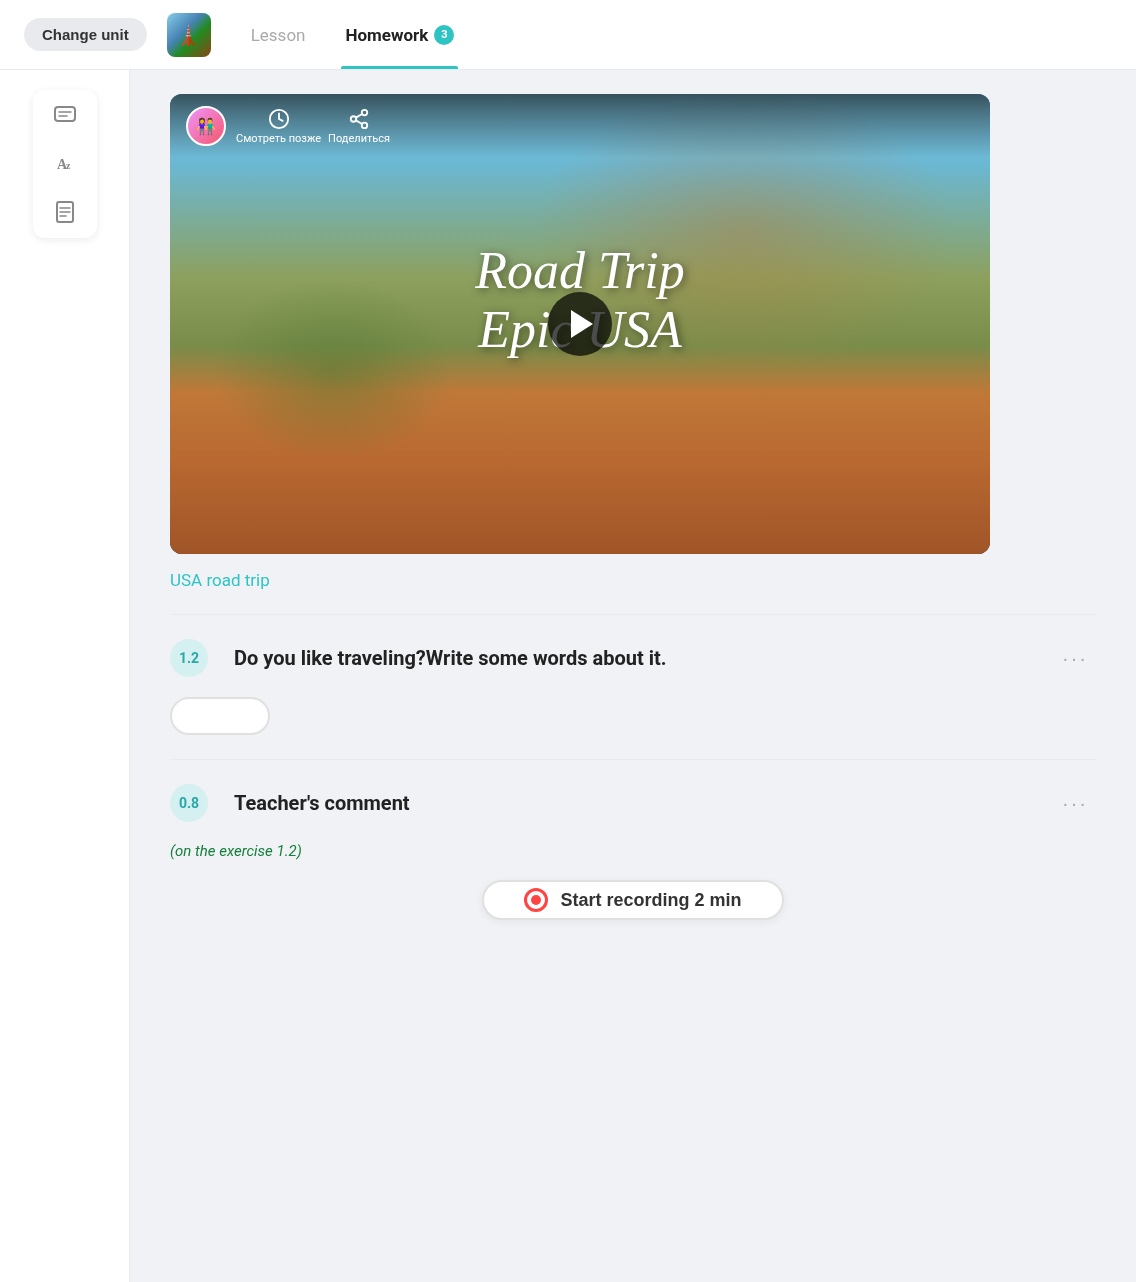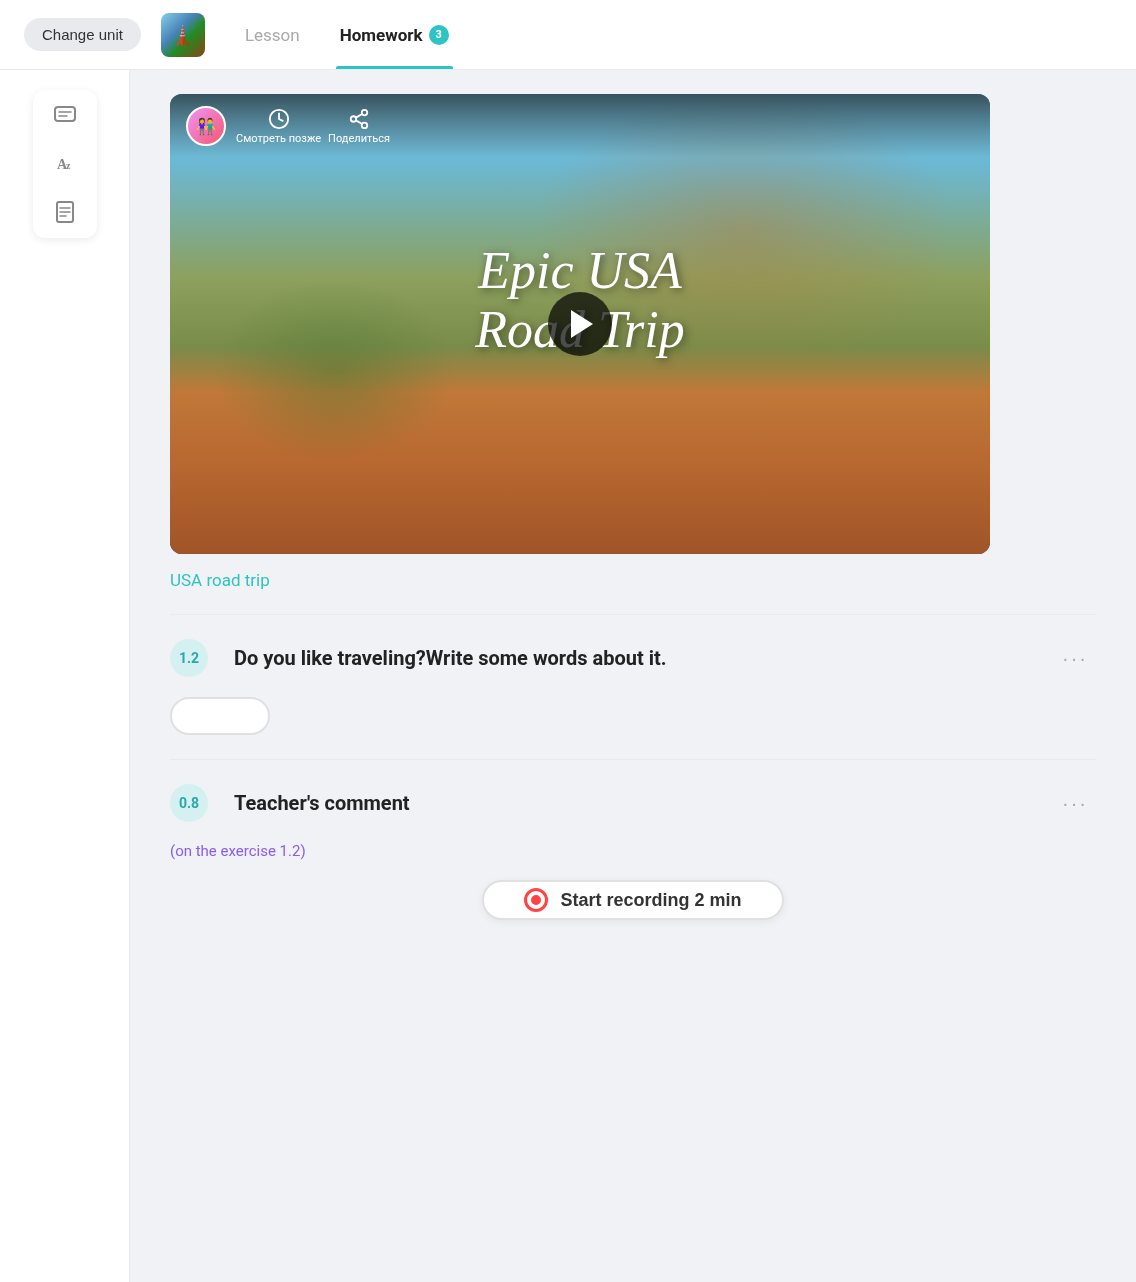--- a/index.html
+++ b/index.html
@@ -19,21 +19,21 @@
       height: 70px;
       border-bottom: 1px solid #e8eaed;
       gap: 20px;
     }
     .change-unit-btn {
       background: #e8eaed;
       border: none;
       border-radius: 20px;
       padding: 8px 18px;
       font-size: 15px;
-      font-weight: 400;
+      font-weight: 700;
       color: #333;
       cursor: pointer;
     }
     .unit-thumbnail {
       width: 44px;
       height: 44px;
       border-radius: 8px;
       overflow: hidden;
       background: linear-gradient(135deg, #87CEEB 0%, #4682B4 40%, #228B22 60%, #8B4513 100%);
       display: flex;
@@ -336,23 +336,24 @@
       align-items: center;
       justify-content: center;
     }
     .record-dot-inner {
       width: 10px;
       height: 10px;
       border-radius: 50%;
       background: #ff4444;
     }
     .exercise-context {
-      color: #8b5cf6;
+      color: #15803d;
       font-size: 15px;
       margin-top: 8px;
+      font-style: italic;
     }
   </style>
 </head>
 <body>
 
 <div class="header">
   <button class="change-unit-btn">Change unit</button>
   <div class="unit-thumbnail">🗼</div>
   <nav class="nav-tabs">
     <div class="nav-tab">
@@ -416,22 +417,22 @@
                 <circle cx="18" cy="19" r="3" stroke="white" stroke-width="2"></circle>
                 <line x1="8.59" y1="13.51" x2="15.42" y2="17.49" stroke="white" stroke-width="2"></line>
                 <line x1="15.41" y1="6.51" x2="8.59" y2="10.49" stroke="white" stroke-width="2"></line>
               </svg>
               <span style="color:#fff;font-size:11px;">Поделиться</span>
             </div>
           </div>
         </div>
 
         <div class="video-epic-text">
+          <div class="video-epic-title">Road Trip</div>
           <div class="video-epic-title">Epic USA</div>
-          <div class="video-epic-title">Road Trip</div>
         </div>
 
         <div class="play-button" style="position:absolute;z-index:4;">
           <div class="play-triangle"></div>
         </div>
       </div>
     </div>
 
     <div class="video-label">USA road trip</div>
 

